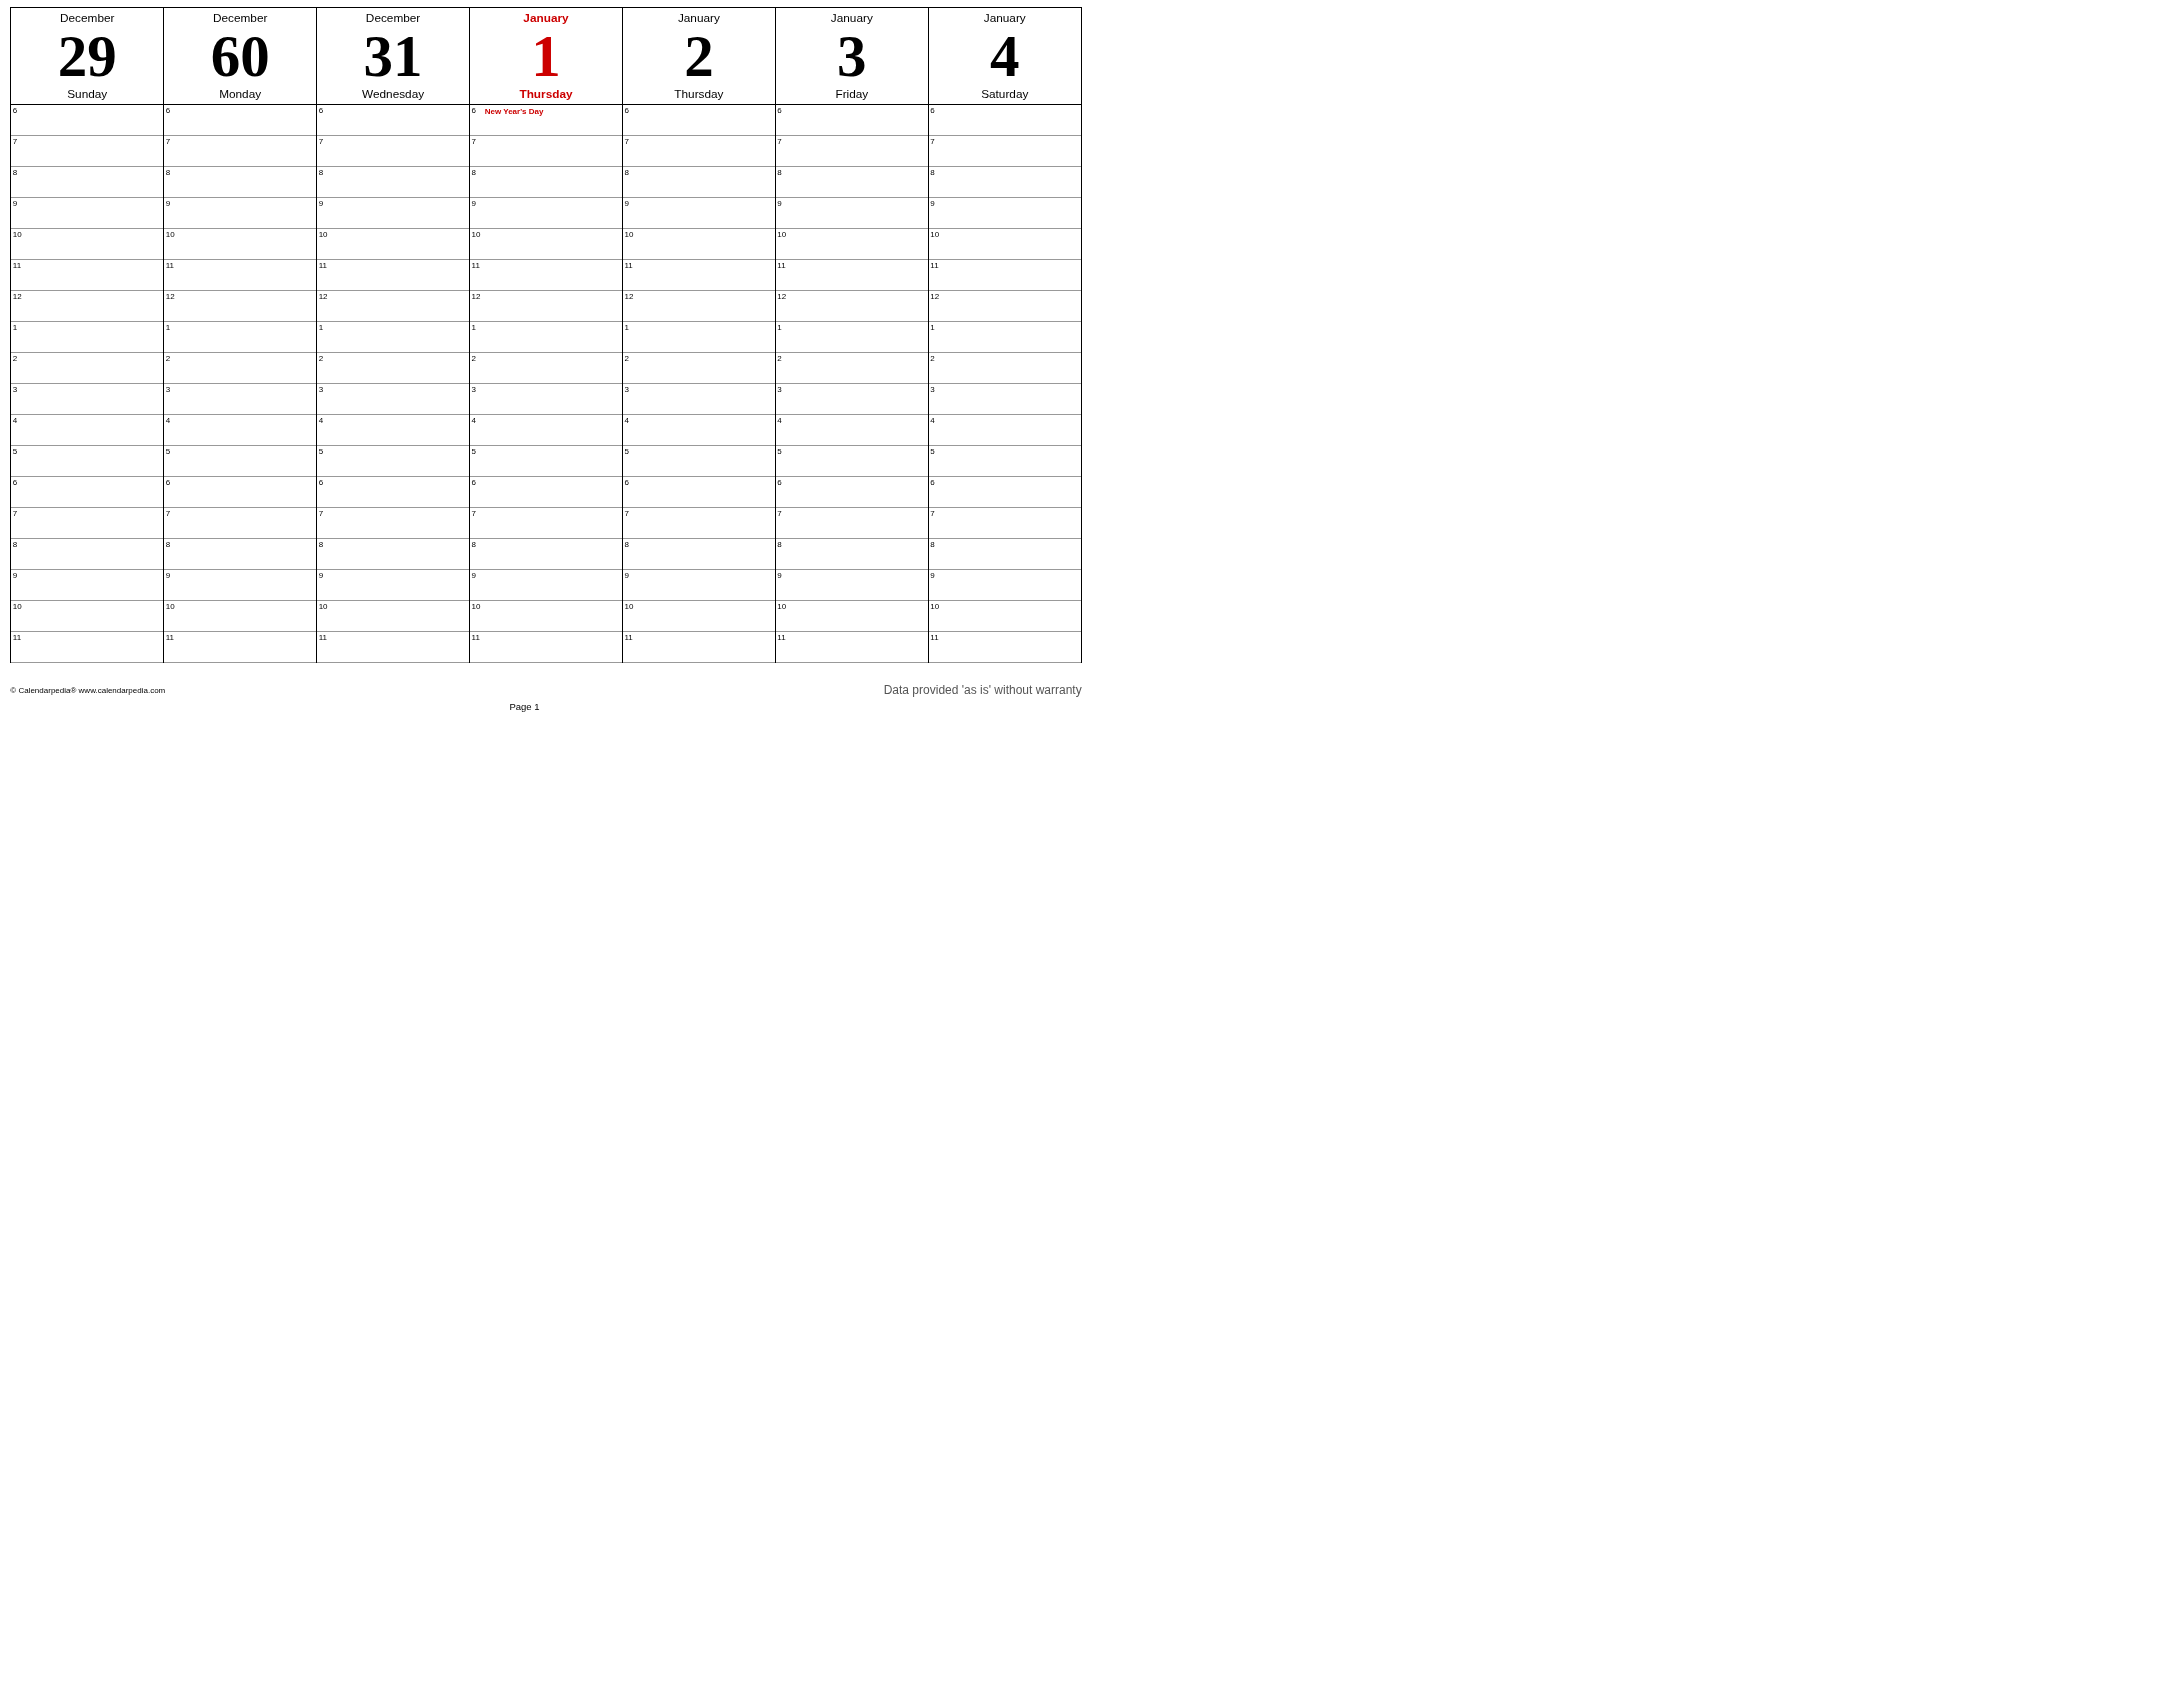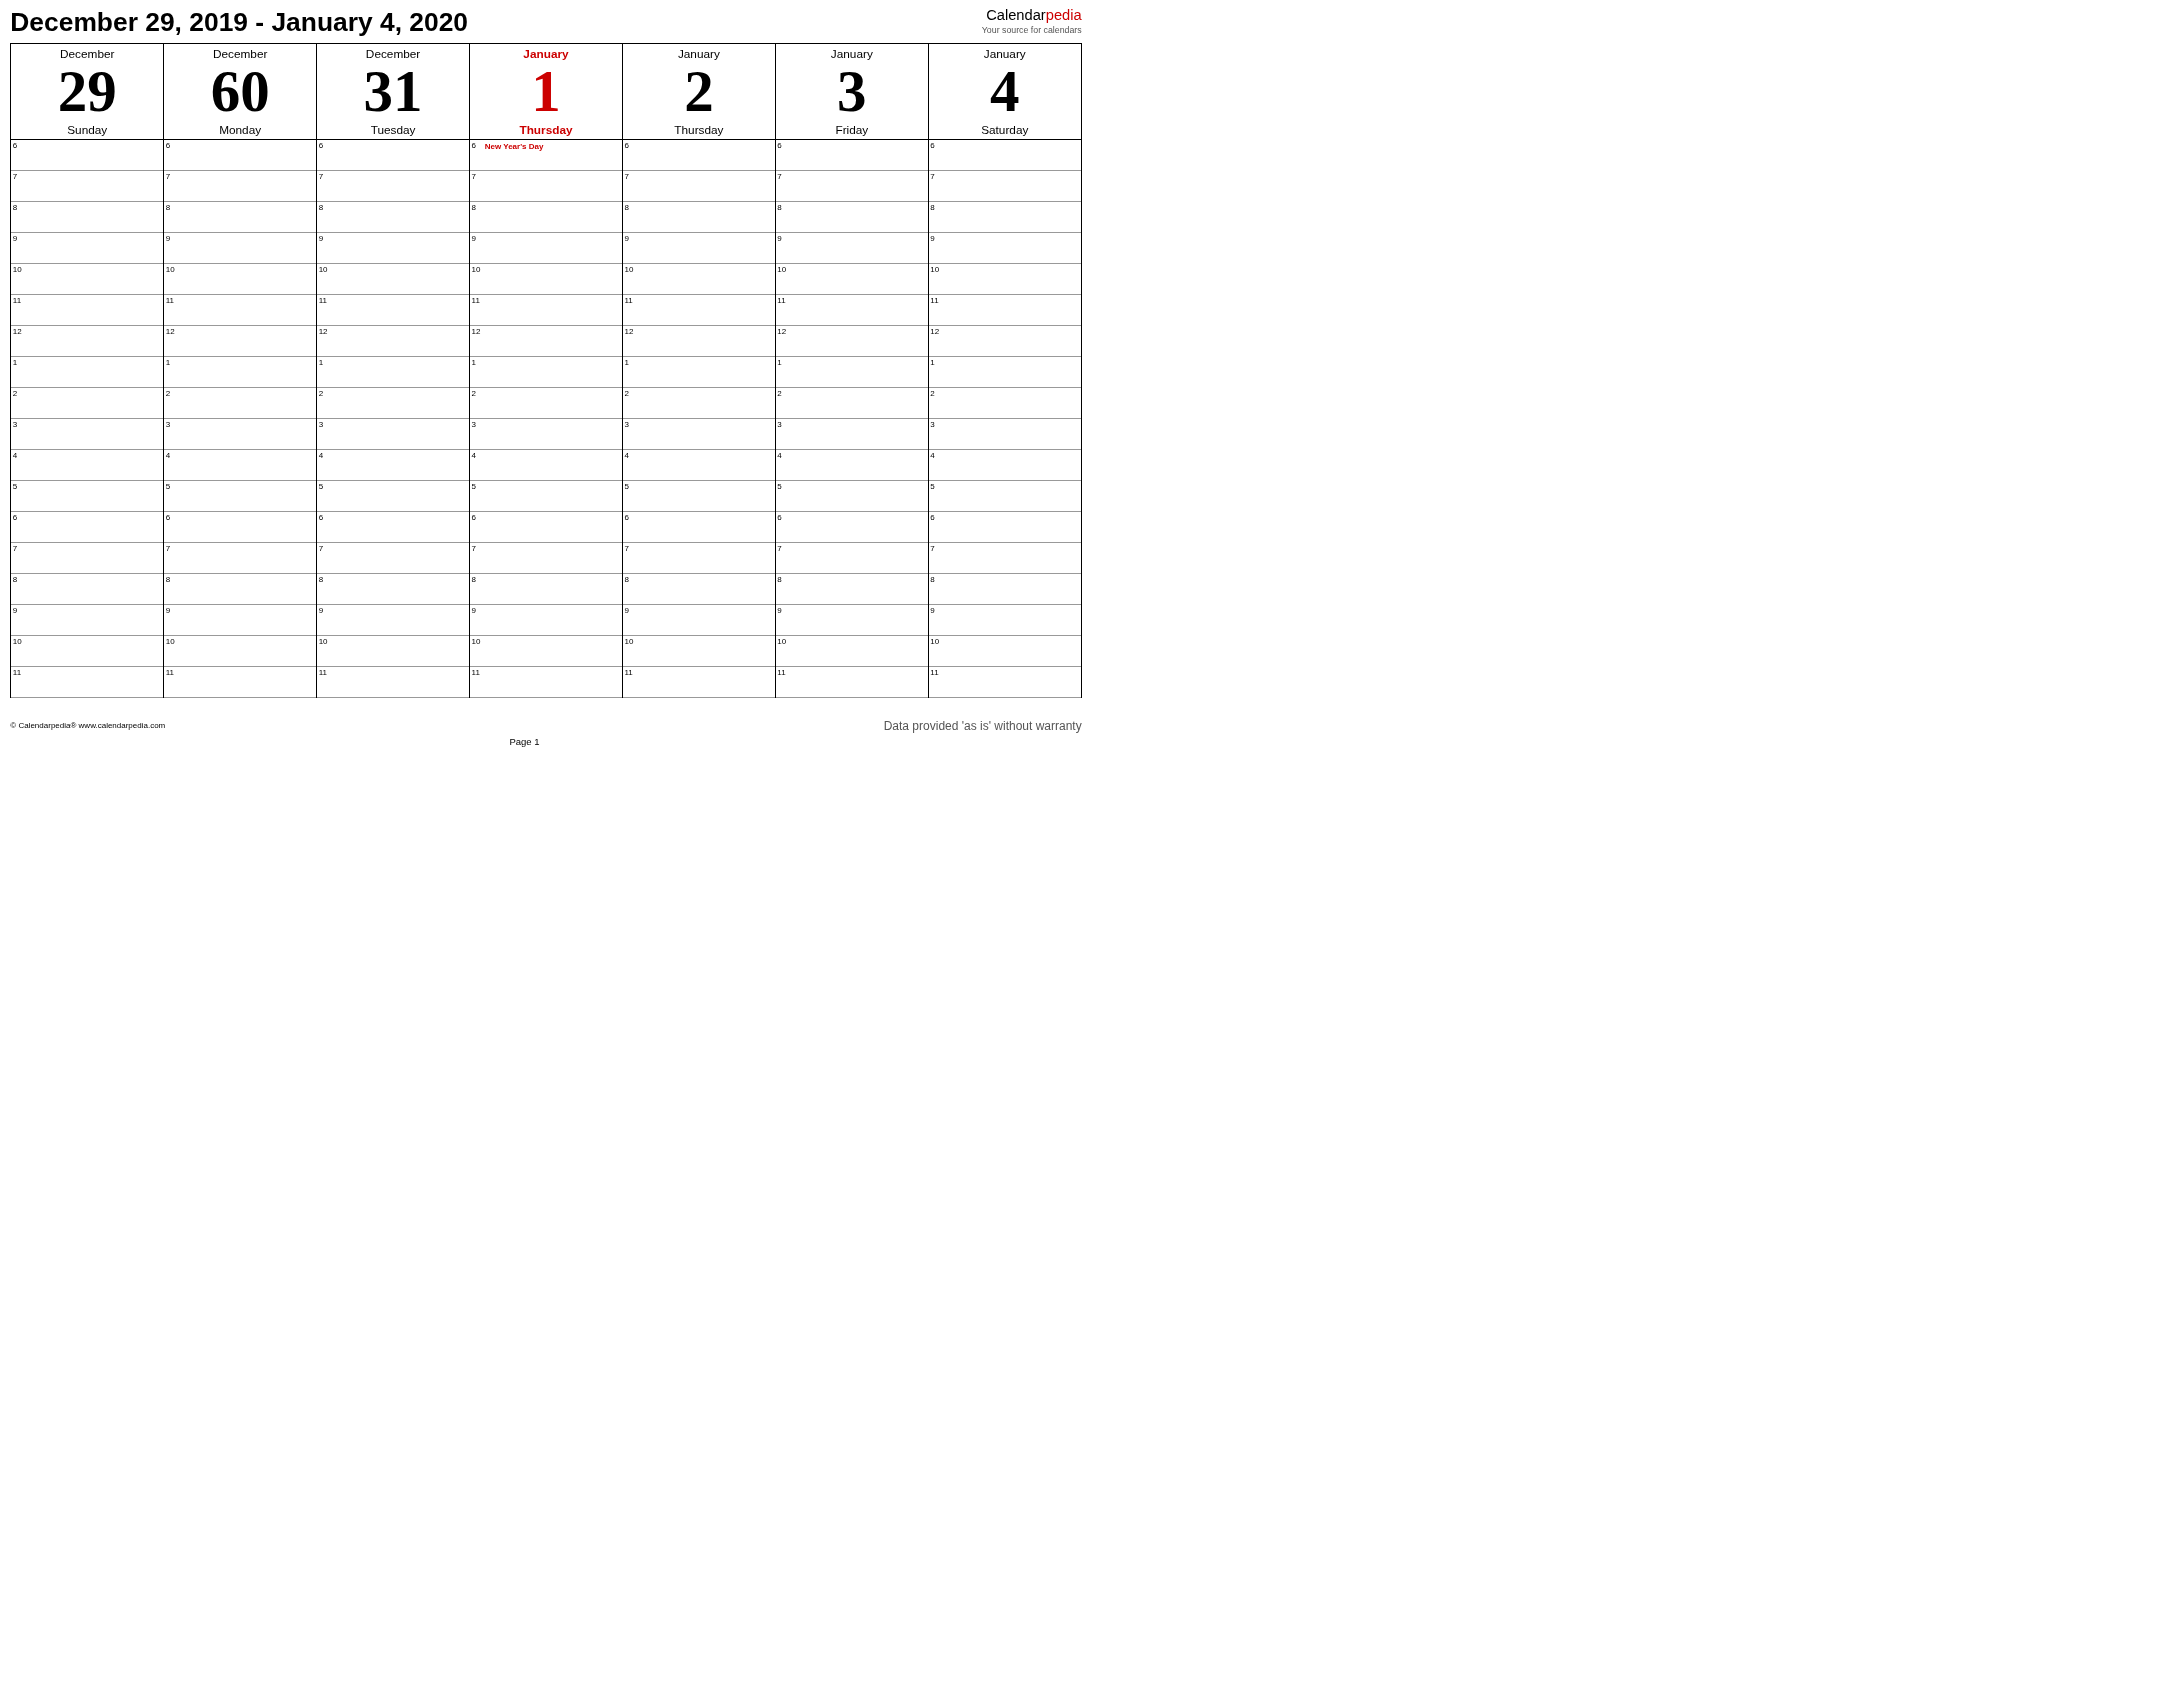--- a/index.html
+++ b/index.html
@@ -170,45 +170,36 @@
     .footer-right {
       font-size: 12px;
       color: #555;
     }
   </style>
 </head>
 <body>
 
 <div class="page">
 
-  <div class="header">
-    <h1 class="main-title">December 29, 2019 - January 4, 2020</h1>
-    <div class="brand">
-      <div class="brand-name">
-        <span>Calendar</span><span class="pedia">pedia</span>
-      </div>
-      <div class="brand-tagline">Your source for calendars</div>
-    </div>
-  </div>
 
   <div class="calendar-header" id="calendar-header">
   <div class="day-header">
         <div class="day-month">December</div>
         <div class="day-number">29</div>
         <div class="day-name">Sunday</div>
       </div>
       <div class="day-header">
         <div class="day-month">December</div>
         <div class="day-number">60</div>
         <div class="day-name">Monday</div>
       </div>
       <div class="day-header">
         <div class="day-month">December</div>
         <div class="day-number">31</div>
-        <div class="day-name">Tuesday</div>
+        <div class="day-name">Wednesday</div>
       </div>
       <div class="day-header">
         <div class="day-month highlight">January</div>
         <div class="day-number highlight">1</div>
         <div class="day-name highlight">Thursday</div>
       </div>
       <div class="day-header">
         <div class="day-month">January</div>
         <div class="day-number">2</div>
         <div class="day-name">Thursday</div>

